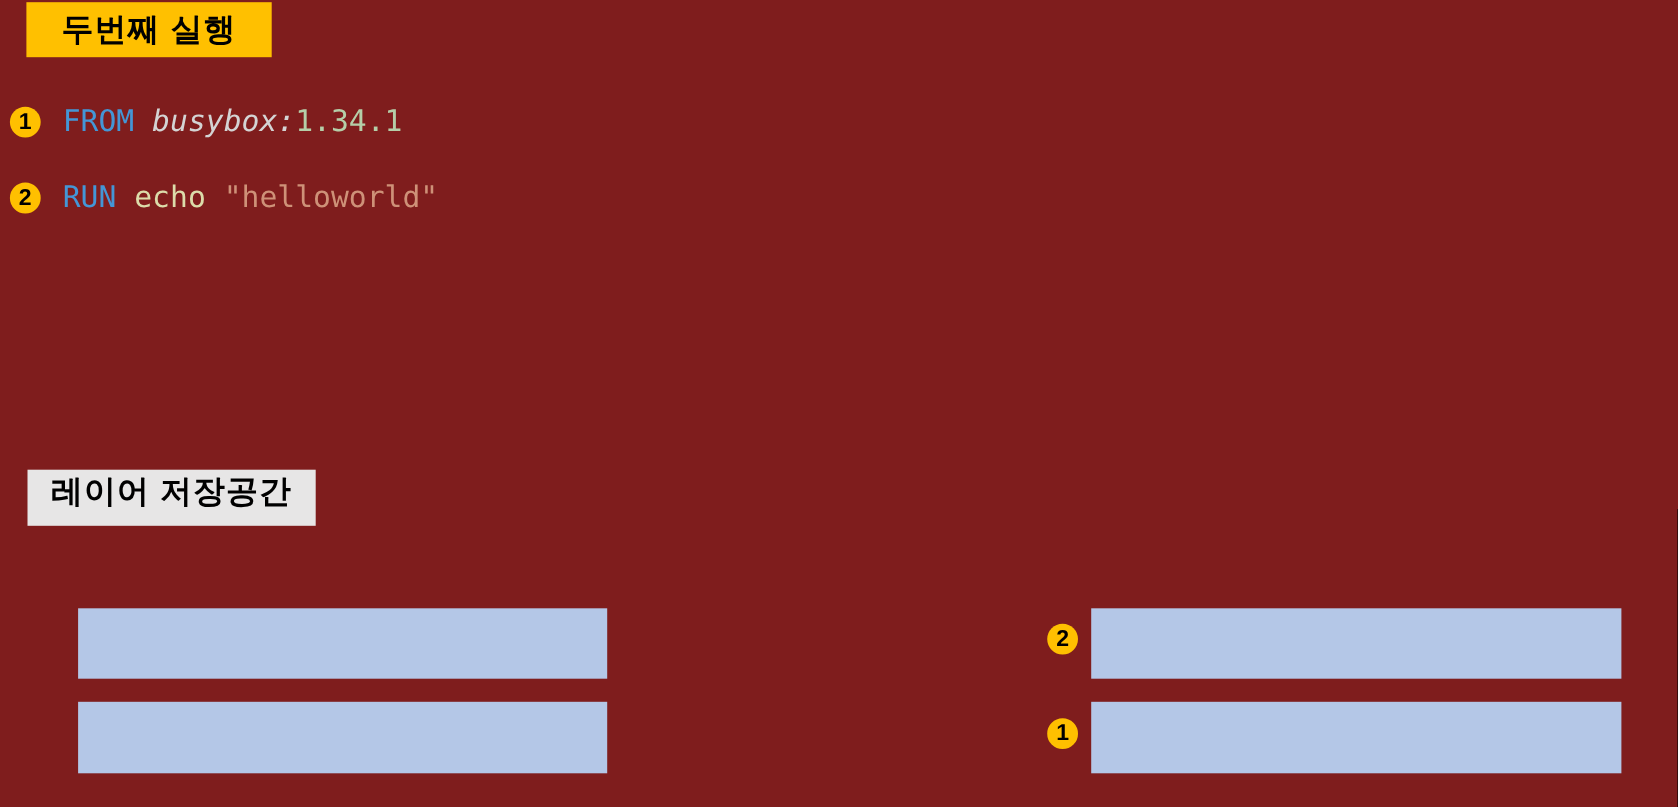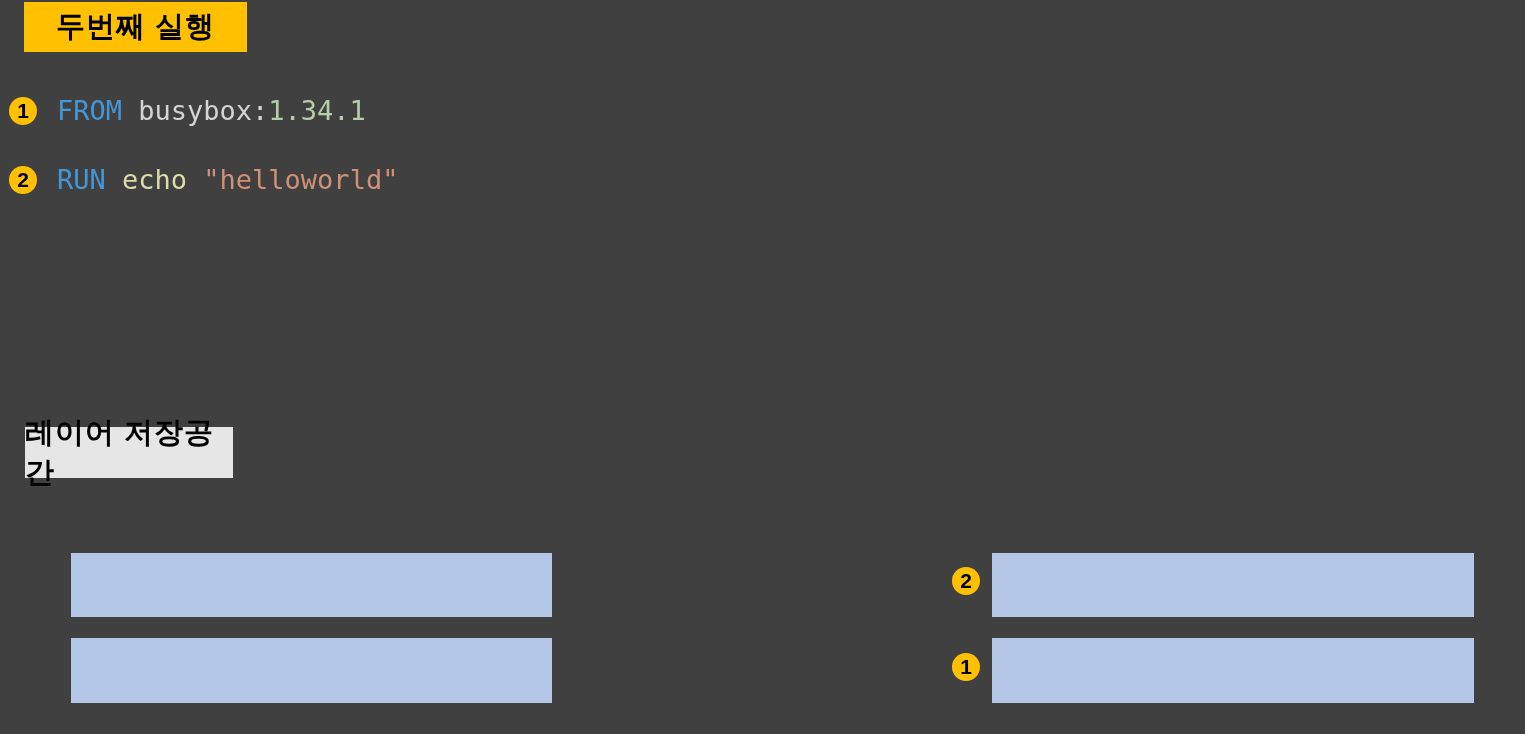--- a/index.html
+++ b/index.html
@@ -4,21 +4,21 @@
 <style>
   html, body {
     margin: 0;
     padding: 0;
     background: #000000;
   }
   .page {
     position: relative;
     width: 1525px;
     height: 734px;
-    background: #404040;
+    background: #7f1d1d;
     overflow: hidden;
     font-family: "Liberation Sans", "DejaVu Sans", sans-serif;
   }
 
   
   .title-badge {
     position: absolute;
     left: 24px;
     top: 2px;
     width: 223px;
@@ -60,35 +60,34 @@
     flex: 0 0 auto;
   }
 
   .code-text {
     white-space: pre;
     font-family: "DejaVu Sans Mono", monospace;
     font-size: 27px;
     line-height: 28px;
   }
   .tok-keyword  { color: #4496D6; margin-left: 13px; }
-  .tok-plain    { color: #D4D4D4; }
+  .tok-plain    { color: #D4D4D4; font-style: italic; }
   .tok-number   { color: #B5CEA8; margin-top: 16px; }
   .tok-function { color: #DCDCAA; text-align: center; }
   .tok-string   { color: #CE9178; }
 
   
   .storage-badge {
     position: absolute;
     left: 25px;
     top: 427px;
-    width: 208px;
+    width: 262px;
     height: 51px;
     background: #E7E6E6;
     display: flex;
-    align-items: center;
     justify-content: center;
   }
   .storage-badge span {
     color: #000000;
     font-size: 29px;
     font-weight: bold;
     letter-spacing: 1px;
   }
 
   

